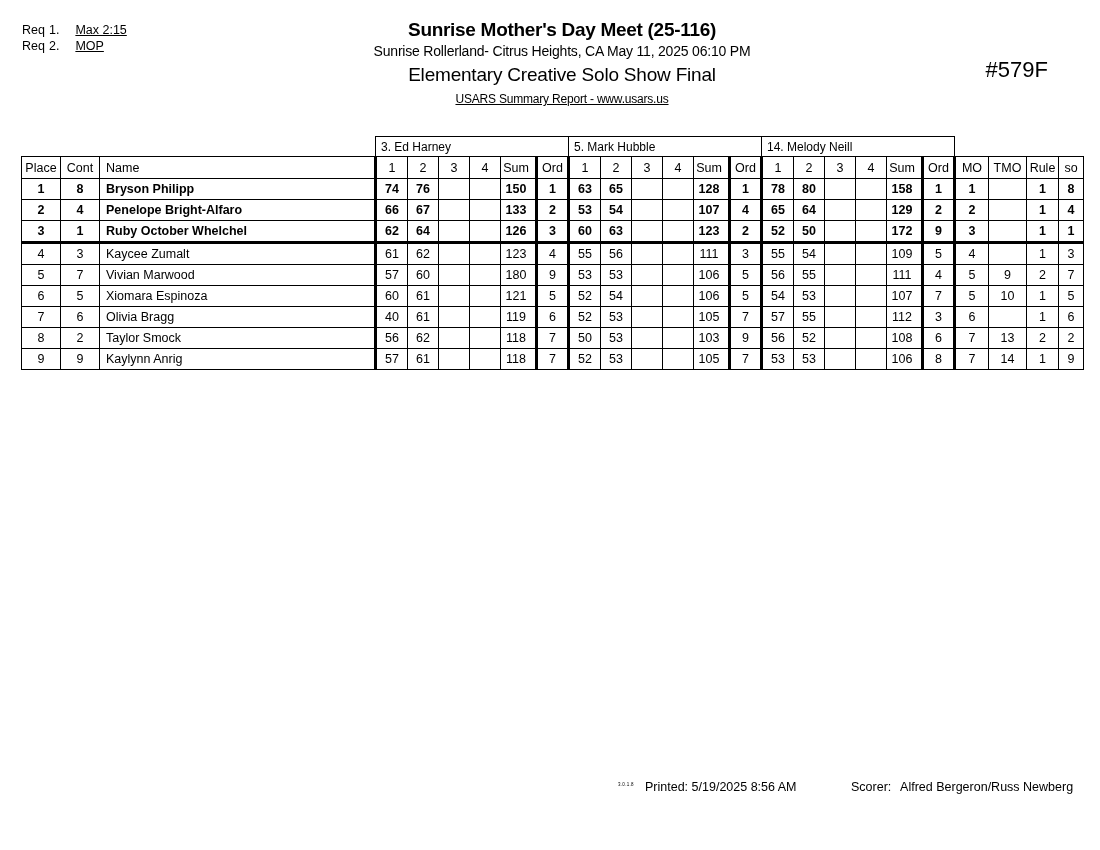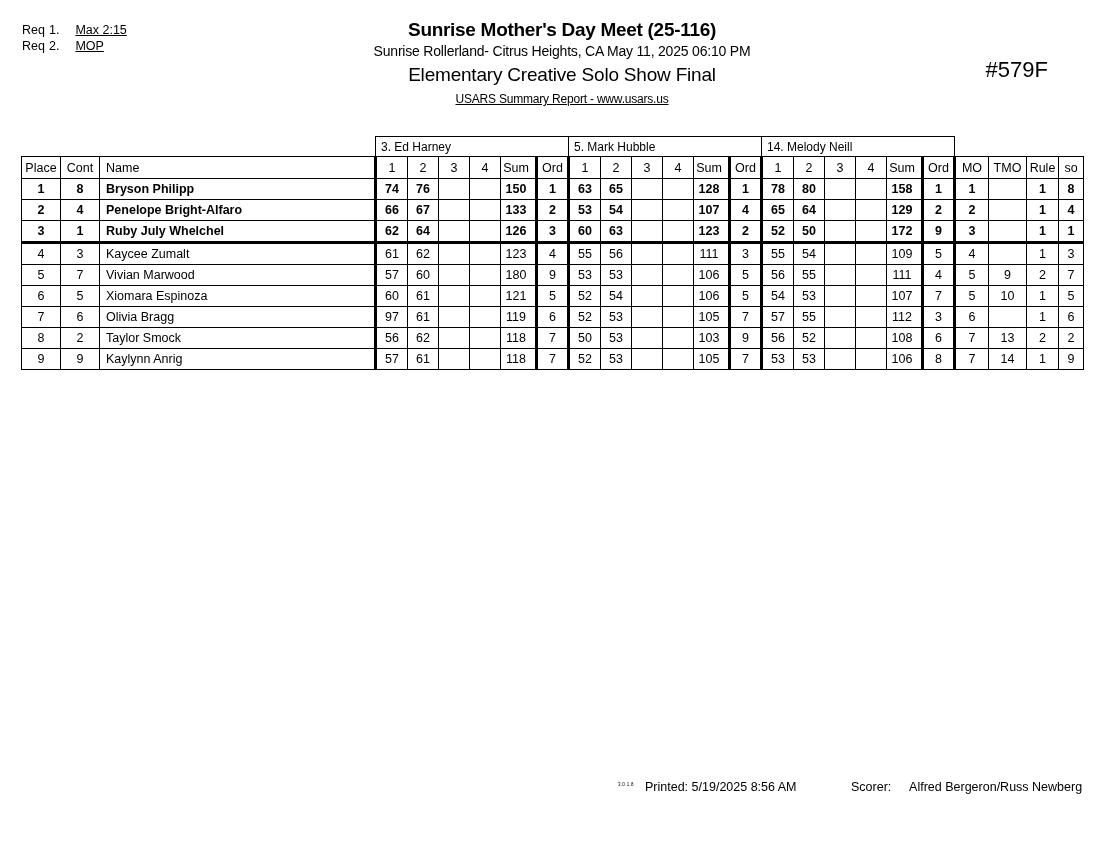--- a/index.html
+++ b/index.html
@@ -158,21 +158,21 @@
   .footer .printed {
     position: absolute;
     left: 645px;
     top: 0;
   }
   .footer .scorer {
     position: absolute;
     left: 851px;
     top: 0;
   }
-  .footer .scorer .lbl { margin-right: 15px; }
+  .footer .scorer .lbl { margin-right: 6px; }
 </style>
 </head>
 <body>
 
 <div class="reqs">
   <span class="req-line">
     <span class="req-lbl">Req</span><span class="req-num">1.</span><span class="req-val">Max 2:15</span>
   </span>
   <span class="req-line">
     <span class="req-lbl">Req</span><span class="req-num">2.</span><span class="req-val">MOP</span>
@@ -275,21 +275,21 @@
           <td class="c-sum">129</td>
           <td class="c-ord thick-l thick-r">2</td>
           <td class="c-mo">2</td>
           <td class="c-tmo"></td>
           <td class="c-rule">1</td>
           <td class="c-so">4</td>
         </tr>
         <tr class="top3 row-sep">
           <td class="c-place">3</td>
           <td class="c-cont">1</td>
-          <td class="c-name">Ruby July Whelchel</td>
+          <td class="c-name">Ruby October Whelchel</td>
           <td class="c-score thick-l">62</td>
           <td class="c-score">64</td>
           <td class="c-score"></td>
           <td class="c-score"></td>
           <td class="c-sum">126</td>
           <td class="c-ord thick-l thick-r">3</td>
           <td class="c-score thick-l">60</td>
           <td class="c-score">63</td>
           <td class="c-score"></td>
           <td class="c-score"></td>
@@ -384,21 +384,21 @@
           <td class="c-ord thick-l thick-r">7</td>
           <td class="c-mo">5</td>
           <td class="c-tmo">10</td>
           <td class="c-rule">1</td>
           <td class="c-so">5</td>
         </tr>
         <tr class="">
           <td class="c-place">7</td>
           <td class="c-cont">6</td>
           <td class="c-name">Olivia Bragg</td>
-          <td class="c-score thick-l">97</td>
+          <td class="c-score thick-l">40</td>
           <td class="c-score">61</td>
           <td class="c-score"></td>
           <td class="c-score"></td>
           <td class="c-sum">119</td>
           <td class="c-ord thick-l thick-r">6</td>
           <td class="c-score thick-l">52</td>
           <td class="c-score">53</td>
           <td class="c-score"></td>
           <td class="c-score"></td>
           <td class="c-sum">105</td>

